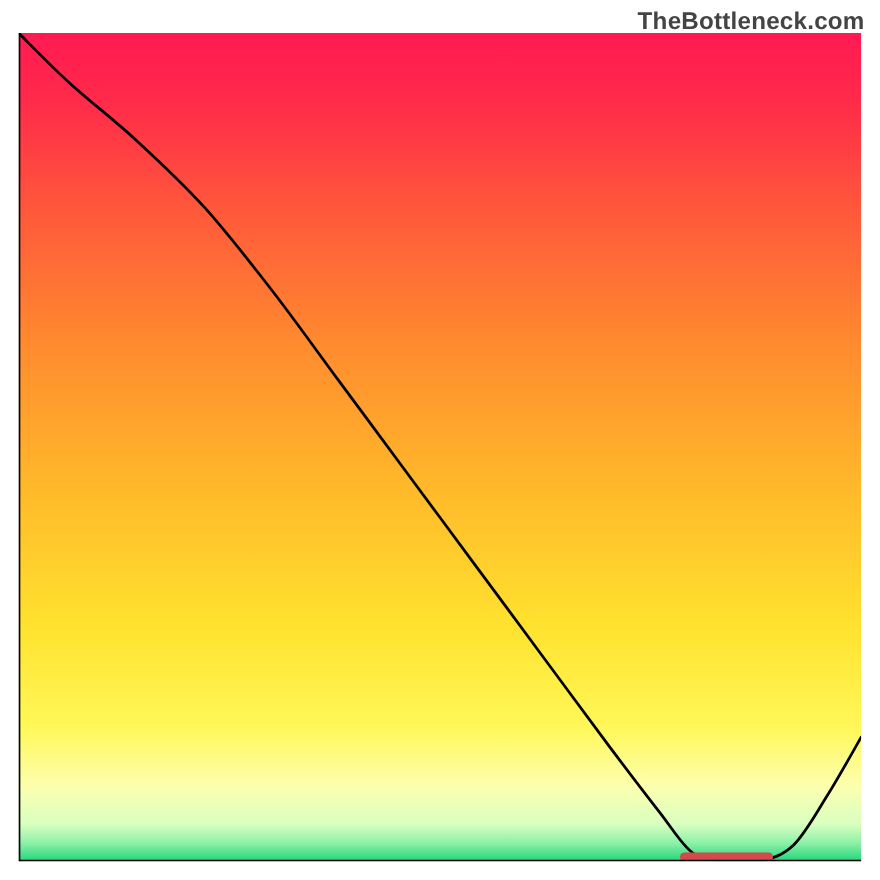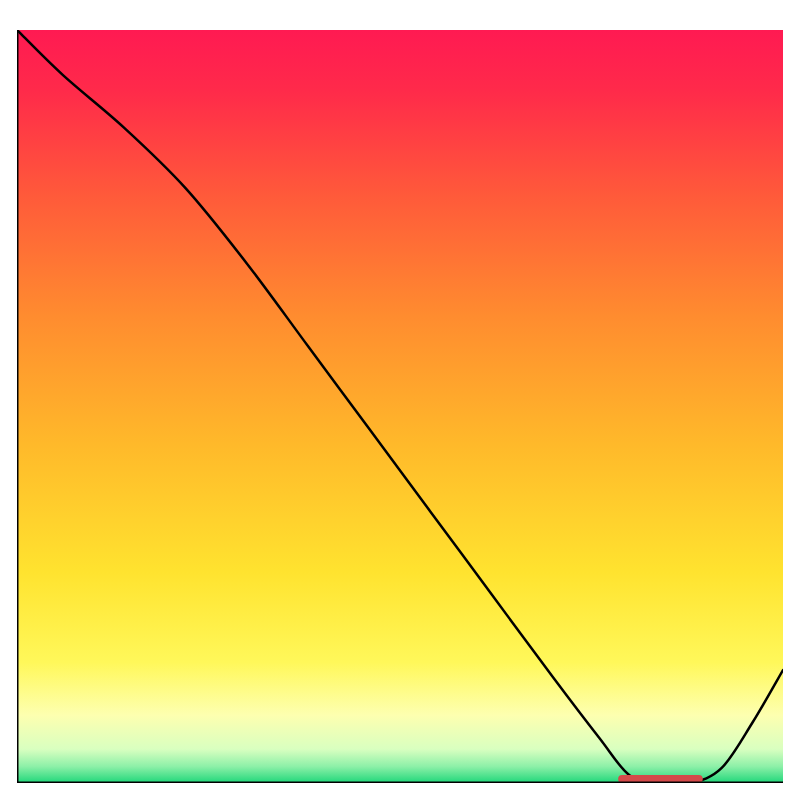--- a/index.html
+++ b/index.html
@@ -54,20 +54,21 @@
     stroke: #d44a4a;
     stroke-width: 8;
     stroke-linecap: round;
   }
 </style>
 </head>
 <body>
 
 <div class="outer">
 
+  <div class="watermark">TheBottleneck.com</div>
 
   <div class="plot-wrap">
     <svg viewBox="0 0 766 753" preserveAspectRatio="none">
       <defs>
         <linearGradient id="bg-grad" x1="0" y1="0" x2="0" y2="1">
             <stop offset="0%" stop-color="#ff1a52"></stop>
             <stop offset="8%" stop-color="#ff2a4a"></stop>
             <stop offset="22%" stop-color="#ff5a3a"></stop>
             <stop offset="38%" stop-color="#ff8c2f"></stop>
             <stop offset="55.00000000000001%" stop-color="#ffb92a"></stop>

